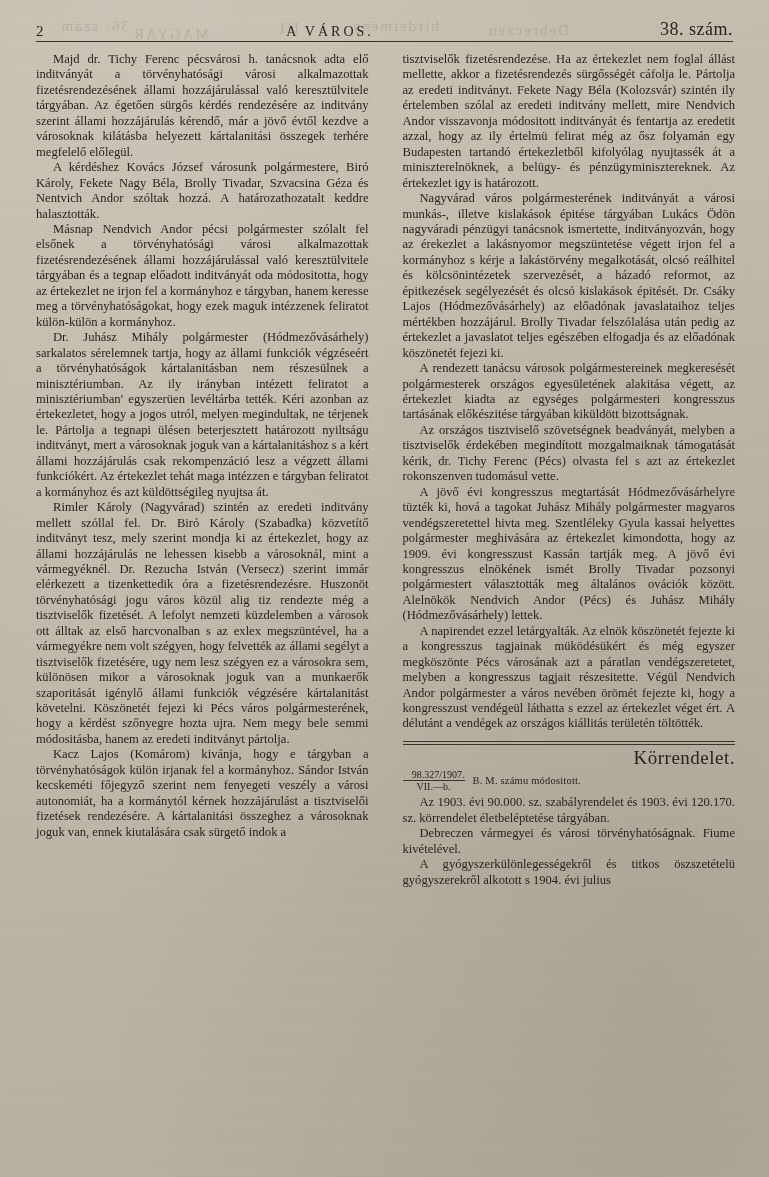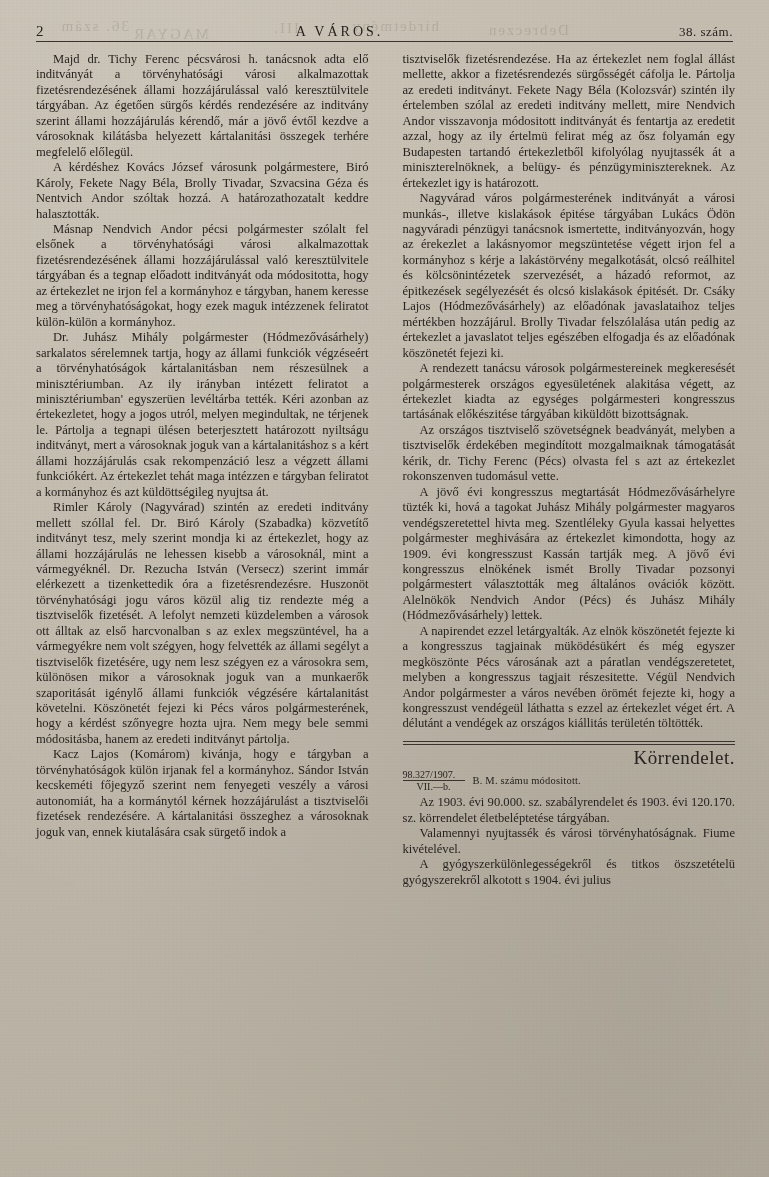--- a/index.html
+++ b/index.html
@@ -58,21 +58,21 @@
     font-size: 15px;
     font-weight: normal;
     letter-spacing: 0.5px;
   }
   .masthead .title {
     font-size: 14px;
     letter-spacing: 3px;
     text-transform: uppercase;
   }
   .masthead .issue {
-    font-size: 13px;
+    font-size: 18px;
     letter-spacing: 0.5px;
     margin-left: 44px;
   }
   .rule {
     position: absolute;
     left: 36px;
     right: 36px;
     top: 41px;
     height: 0;
     border-top: 1.3px solid #3a342c;
@@ -118,21 +118,21 @@
     display: flex;
     align-items: flex-start;
     gap: 8px;
     font-size: 10px;
     line-height: 11.5px;
     margin-bottom: 3px;
   }
   .circ-num-wrap { width: 62px; flex: 0 0 auto; }
   .circ-num-top {
     border-bottom: 1px solid #3a342c;
-    text-align: left;
+    text-align: right;
     font-size: 10px;
     line-height: 11px;
     font-family: Liberation Serif, serif;
   }
   .circ-num-bot {
     text-align: center;
     font-size: 10px;
     line-height: 11px;
   }
   .circ-label {
@@ -189,17 +189,17 @@
 
       <div class="circ-meta">
         <div class="circ-num-wrap">
           <div class="circ-num-top">98.327/1907.</div>
           <div class="circ-num-bot">VII.—b.</div>
         </div>
         <div class="circ-label">B. M. számu módositott.</div>
       </div>
 
       <p>Az 1903. évi 90.000. sz. szabályrendelet és 1903. évi 120.170. sz. körrendelet életbeléptetése tárgyában.</p>
-      <p>Valamennyi nyujtassék és városi törvényhatóságnak. Fiume kivételével.</p>
+      <p>Debreczen vármegyei és városi törvényhatóságnak. Fiume kivételével.</p>
       <p>A gyógyszerkülönlegességekről és titkos öszszetételü gyógyszerekről alkotott s 1904. évi julius</p>
     </div>
   </div>
 </div>
 
 </body></html>

